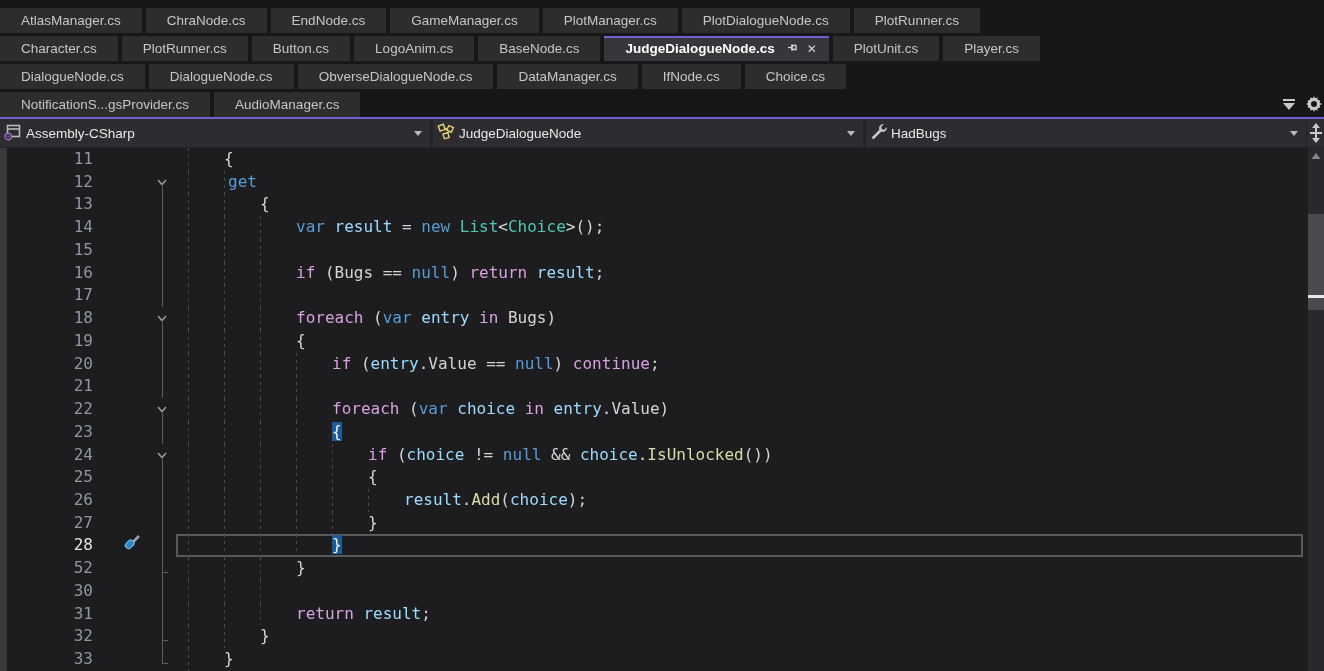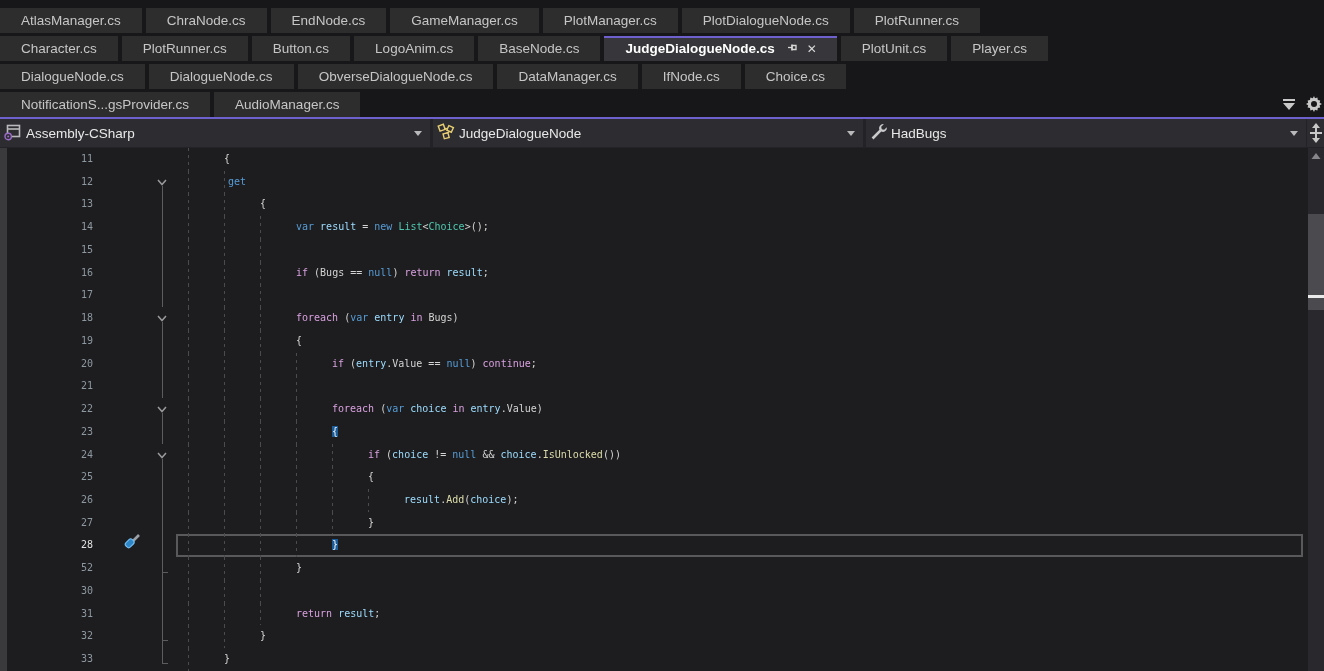--- a/index.html
+++ b/index.html
@@ -4,42 +4,42 @@
 <style>
   html,body{margin:0;padding:0;background:#171719;width:1324px;height:671px;overflow:hidden;
     font-family:"Liberation Sans",sans-serif;-webkit-font-smoothing:antialiased;}
   #app{position:relative;width:1324px;height:671px;background:#fdba74;}
 
   
   #tabwell{position:absolute;left:0;top:0;right:0;height:117px;background:#171719;}
   .tab-row{position:absolute;left:0;right:0;display:flex;gap:4px;height:25px;}
   .tab{background:#2d2d2e;color:#c6c6c6;font-size:13.5px;display:flex;align-items:center;
        padding:0 21px;white-space:nowrap;cursor:default;position:relative;}
-  .tab.active{background:#37373b;color:#ffffff;font-weight:bold;padding-right:20px;
+  .tab.active{background:#37373b;color:#ffffff;font-weight:bold;padding-right:12px;
        box-shadow:inset 0 2px 0 0 #6e61ce;}
   .tab .pin{margin-left:12px;display:flex;align-items:center;}
   .tab .close{margin-left:9px;color:#d8d8d8;font-weight:normal;font-size:12px;line-height:1;}
   #well-icons{position:absolute;top:96px;right:2px;display:flex;gap:10px;align-items:center;}
 
   
   #accent-line{position:absolute;left:0;right:0;top:117px;height:2px;background:#6e61ce;}
 
   
   #navbar{position:absolute;left:0;right:0;top:119px;height:29px;background:#232327;}
   .nav-dd{position:absolute;top:0;height:28px;background:#2d2d31;display:flex;align-items:center;
           color:#e8e8e8;font-size:13.5px;padding:0 8px 0 4px;box-sizing:border-box;}
   .nav-dd .dd-label{flex:1;margin-left:4px;white-space:nowrap;overflow:hidden;}
   .dd-arrow{width:0;height:0;border-left:4px solid transparent;border-right:4px solid transparent;
             border-top:5px solid #b9b9bc;margin-left:8px;flex:none;}
   #split-handle{position:absolute;right:0;top:0;width:17px;height:28px;background:#2d2d31;
             display:flex;align-items:center;justify-content:center;}
 
   
   #editor{position:absolute;left:0;top:148px;bottom:0;right:16px;background:#1d1d1f;
-          font-family:"DejaVu Sans Mono","Liberation Mono",monospace;font-size:10px;}
+          font-family:"DejaVu Sans Mono","Liberation Mono",monospace;font-size:16px;}
   #left-strip{position:absolute;left:0;top:0;bottom:0;width:7px;background:#3a3a3d;z-index:5;}
   .row{display:flex;height:22.74px;line-height:22.74px;position:relative;white-space:pre;}
   .lnum{width:95px;flex:none;text-align:right;padding-right:2px;box-sizing:border-box;
         color:#8d98a0;z-index:3;}
   .row.current .lnum{color:#e2e2e2;}
   .glyph{width:57px;flex:none;display:flex;align-items:center;justify-content:flex-end;
          padding-right:10px;box-sizing:border-box;z-index:3;}
   .fold{width:20px;flex:none;position:relative;z-index:3;}
   .fold .vline{position:absolute;left:10px;top:0;bottom:0;width:1px;background:#5c5c5e;}
   .fold .vline.below{top:15px;}

